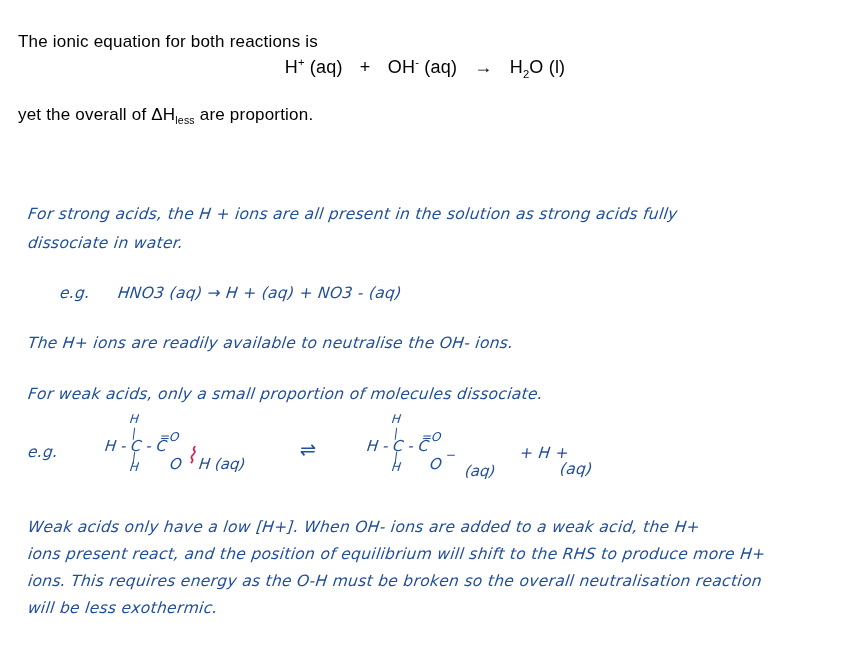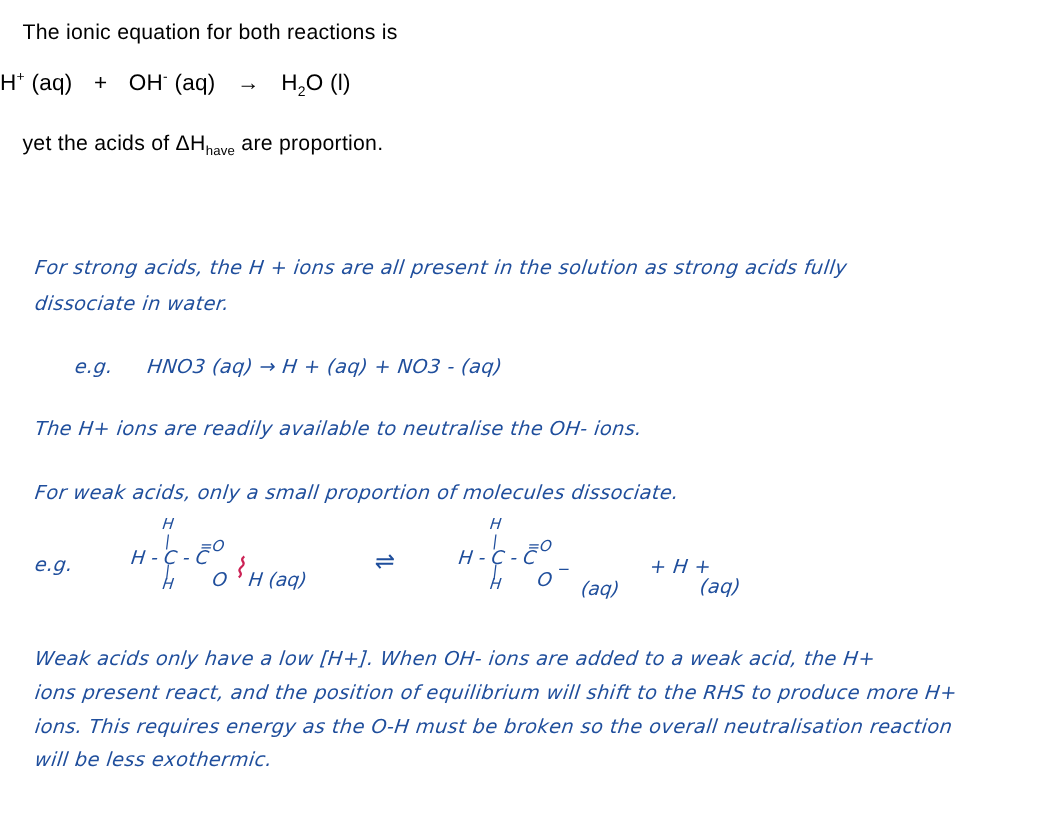--- a/index.html
+++ b/index.html
@@ -16,23 +16,24 @@
     color: #000000;
   }
 
   
   .typed {
     position: absolute;
     font-size: 17px;
     color: #000;
     letter-spacing: 0.2px;
   }
-  #typed-line-1 { left: 18px; top: 16px; }
+  #typed-line-1 { left: 18px; top: 32px; }
   #typed-equation {
     left: 0; top: 56px; width: 850px;
+    text-align: center;
     font-size: 18px;
   }
   #typed-line-2 { left: 18px; top: 105px; }
 
   sup { font-size: 0.62em; vertical-align: super; }
   sub { font-size: 0.62em; vertical-align: sub; }
 
   .eqsp { display: inline-block; width: 12px; }
 
   
@@ -75,21 +76,21 @@
   <span>(aq)</span><span class="eqsp"></span>
   <span>+</span><span class="eqsp"></span>
   <span>OH</span><sup>-</sup>
   <span>(aq)</span><span class="eqsp"></span>
   <span>→</span><span class="eqsp"></span>
   <span>H</span><sub>2</sub><span>O</span>
   <span>(l)</span>
 </div>
 
 <div class="typed" id="typed-line-2">
-  <span>yet the acids of </span><span>ΔH</span><sub>have</sub><span> are proportion.</span>
+  <span>yet the overall of </span><span>ΔH</span><sub>less</sub><span> are proportion.</span>
 </div>
 
 <div class="hw" style="left:28px; top:205px;">For strong acids, the H + ions are all present in the solution as strong acids fully</div>
 <div class="hw" style="left:28px; top:234px;">dissociate in water.</div>
 
 <div class="hw" style="left:60px; top:284px;">e.g.</div>
 <div class="hw" style="left:118px; top:284px;">HNO3 (aq) → H + (aq)  + NO3 - (aq)</div>
 
 <div class="hw" style="left:28px; top:334px;">The H+ ions are readily available to neutralise the  OH- ions.</div>
 

